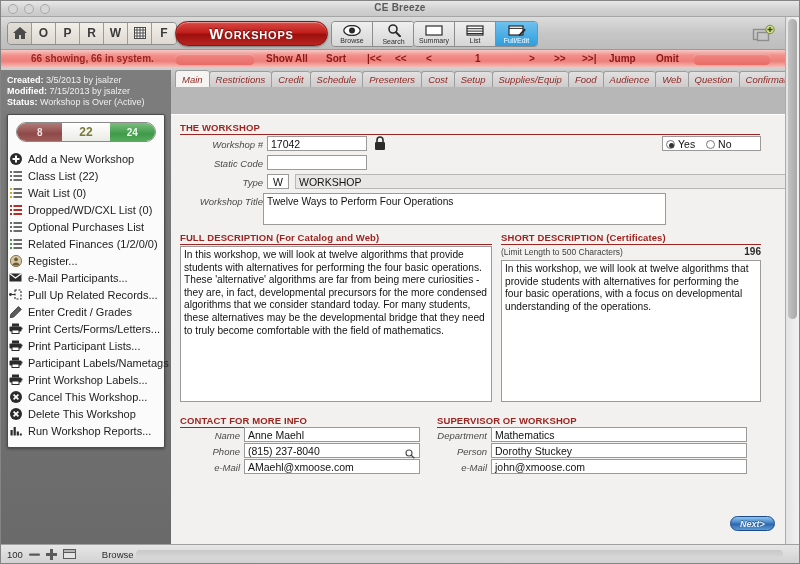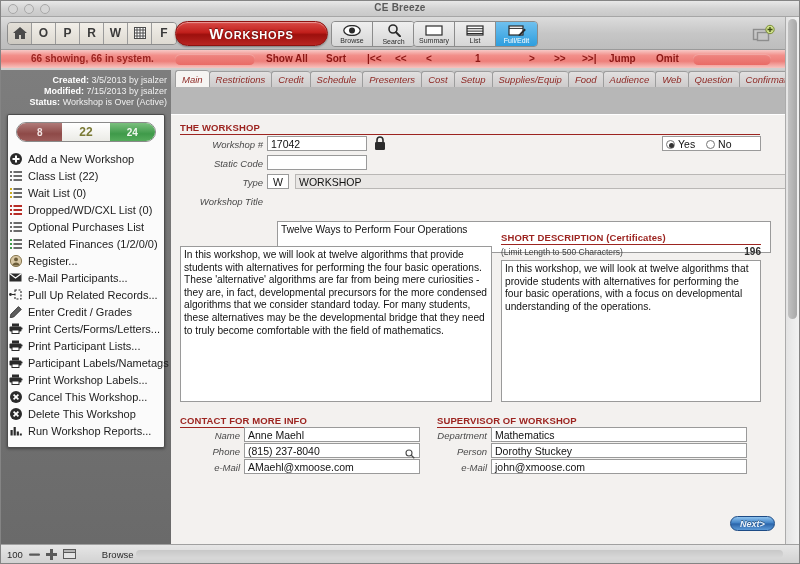--- a/index.html
+++ b/index.html
@@ -170,21 +170,20 @@
 
   
   #sidebar {
     position: absolute; left: 0; top: 0; width: 170px; bottom: 0;
     background: linear-gradient(to bottom,#7d7d7d 0%, #6a6a6a 100%);
     padding: 5px 4px 0 6px;
   }
   .meta-line {
     font-size: 9px; color: #efefef; line-height: 11px;
     white-space: nowrap;
-    text-align: right;
   }
   .meta-line b { color: #ffffff; }
   #card {
     margin-top: 6px;
     background: #fbfbfb;
     border: 1px solid #4c4c4c;
     border-radius: 2px;
     width: 158px;
     padding: 7px 0 8px 0;
     box-shadow: 0 1px 3px rgba(0,0,0,.4);
@@ -765,28 +764,29 @@
         </div>
 
         <div class="fld-label" style="position:absolute;left:20px;top:43px;width:72px;">Static Code</div>
         <div class="fld" style="position:absolute;left:96px;top:40px;width:100px;"></div>
 
         <div class="fld-label" style="position:absolute;left:20px;top:62px;width:72px;">Type</div>
         <div class="fld" style="position:absolute;left:96px;top:59px;width:22px;text-align:center;">W</div>
         <div class="fld flat" style="position:absolute;left:124px;top:59px;width:502px;">WORKSHOP</div>
 
         <div class="fld-label" style="position:absolute;left:10px;top:81px;width:82px;">Workshop Title</div>
-        <div class="area" style="position:absolute;left:106px;top:78px;width:494px;height:32px;margin-top:28px;">Twelve Ways to Perform Four Operations</div>
+        <div class="area" style="position:absolute;left:92px;top:78px;width:403px;height:32px;">Twelve Ways to Perform Four Operations</div>
 
         <div class="fld-label" style="position:absolute;left:408px;top:24px;width:168px;">Include in Catalog?</div>
         <div class="fld" style="position:absolute;left:491px;top:21px;width:99px;">
           <span><span class="radio on"></span><span>Yes</span></span>
           <span style="margin-left:8px"><span class="radio"></span><span>No</span></span>
         </div>
 
+        <div class="section-hd" style="position:absolute;left:9px;top:117px;width:312px;">FULL DESCRIPTION (For Catalog and Web)</div>
         <div class="area" style="position:absolute;left:9px;top:131px;width:312px;height:156px;">In this workshop, we will look at twelve algorithms that provide students with alternatives for performing the four basic operations.  These 'alternative' algorithms are far from being mere curiosities - they are, in fact, developmental precursors for the more condensed algorithms that we consider standard today.  For many students, these alternatives may be the developmental bridge that they need to truly become comfortable with the field of mathematics.</div>
 
         <div class="section-hd" style="position:absolute;left:330px;top:117px;width:260px;">SHORT DESCRIPTION (Certificates)</div>
         <div style="position:absolute;left:330px;top:132px;font-size:8.5px;color:#3f3f3f;">(Limit Length to 500 Characters)</div>
         <div style="position:absolute;left:560px;top:131px;width:30px;text-align:right;font-size:10px;font-weight:bold;color:#2b2b2b;">196</div>
         <div class="area" style="position:absolute;left:330px;top:145px;width:260px;height:142px;">In this workshop, we will look at twelve algorithms that provide students with alternatives for performing the four basic operations, with a focus on developmental understanding of the operations.</div>
 
         <div class="section-hd" style="position:absolute;left:9px;top:300px;width:240px;">CONTACT FOR MORE INFO</div>
 
         <div class="fld-label" style="position:absolute;left:9px;top:315px;width:60px;">Name</div>

